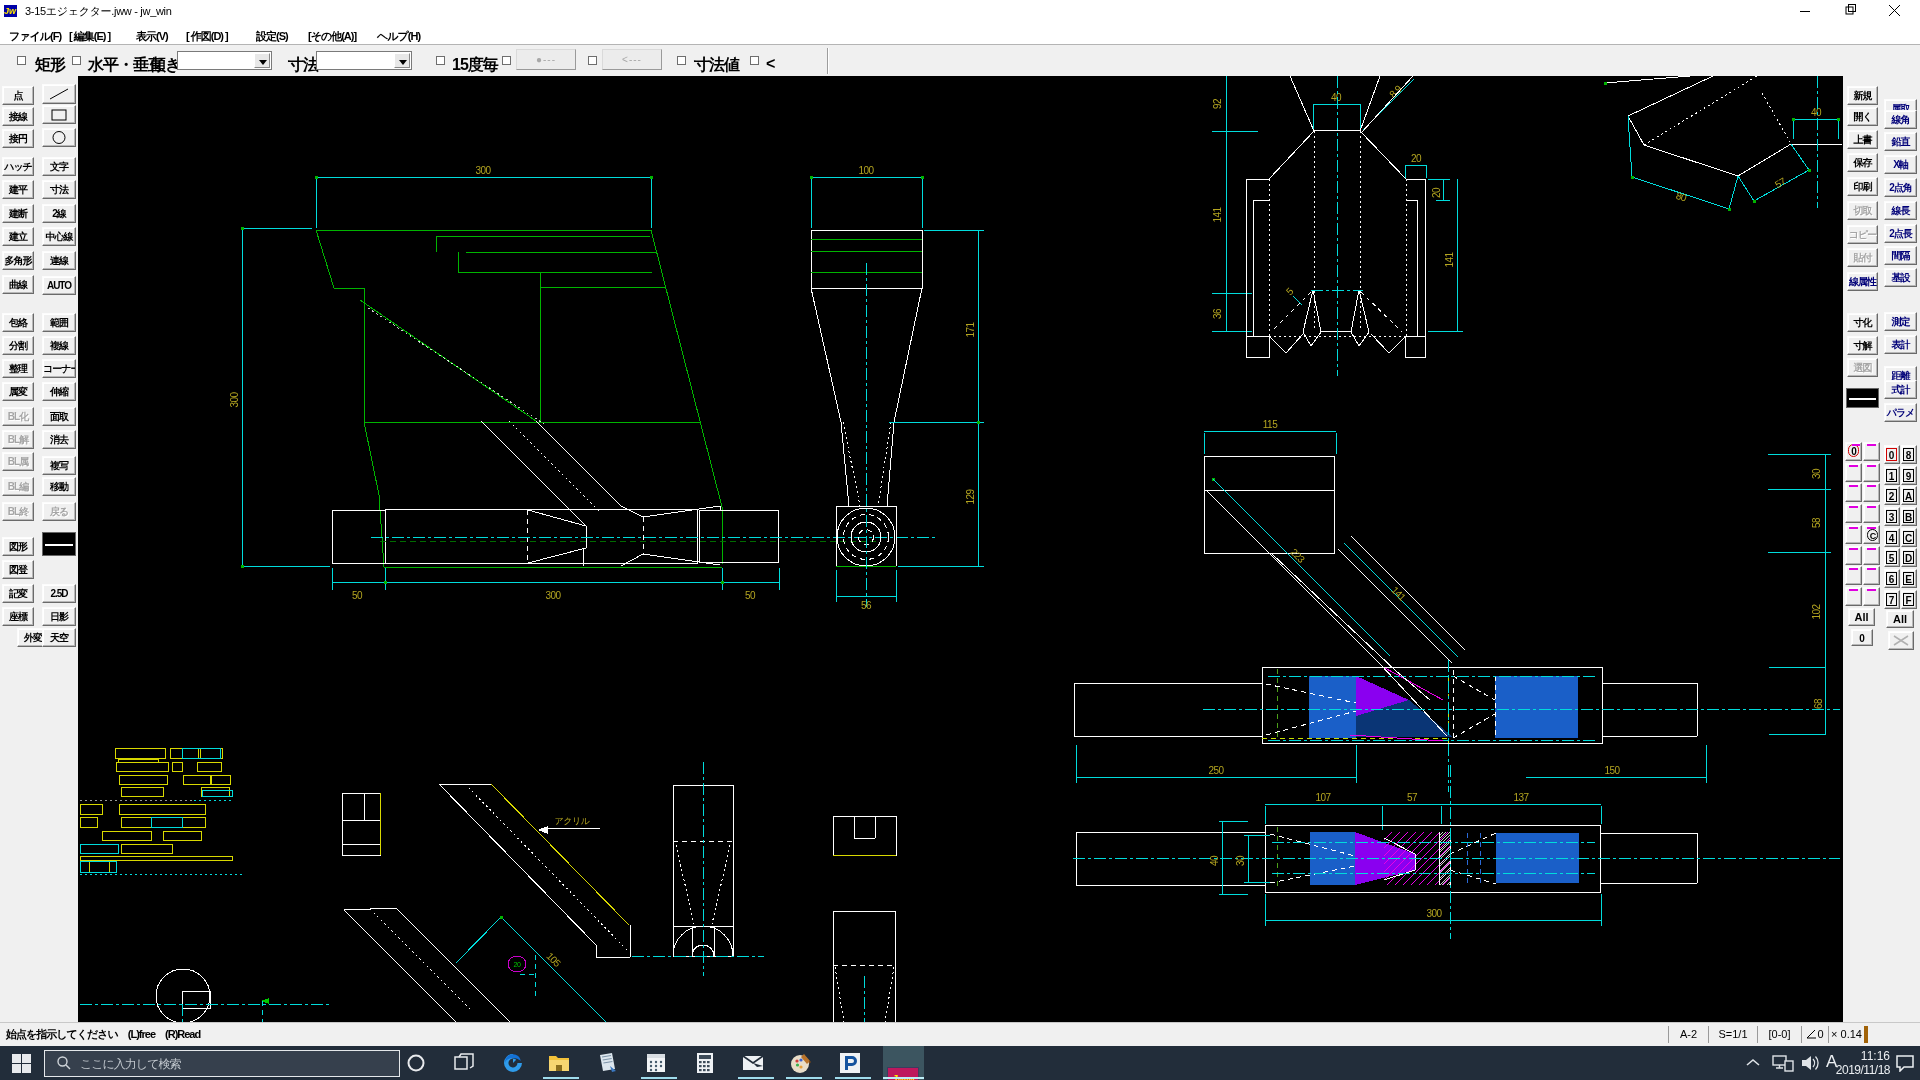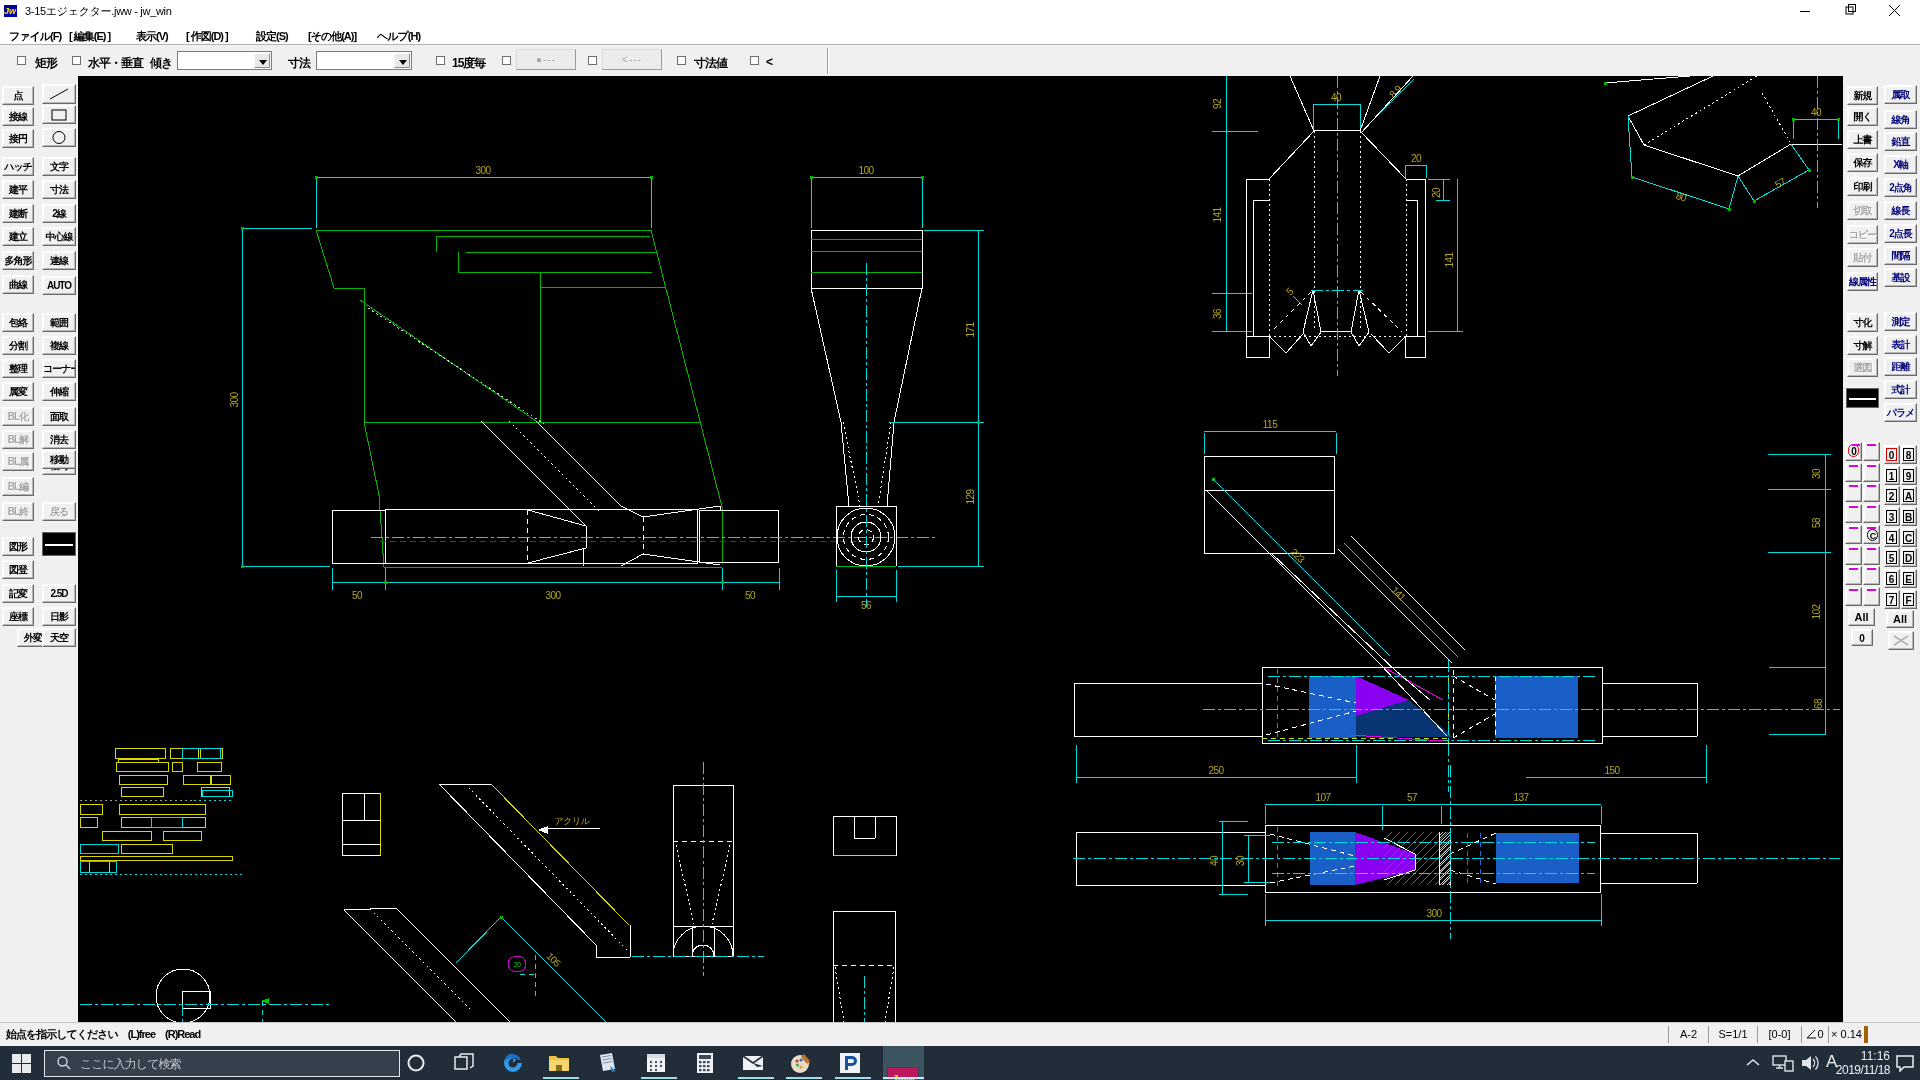--- a/index.html
+++ b/index.html
@@ -4,21 +4,21 @@
 html,body{width:1920px;height:1080px;overflow:hidden;background:#000;font-family:"Liberation Sans",sans-serif}
 #root{position:relative;width:1920px;height:1080px;background:#f0f0f0}
 .abs{position:absolute}
 .titlebar{left:0;top:0;width:1920px;height:23px;background:#fff}
 .jwico{left:4px;top:5px;width:13px;height:12px;background:#0000a8;color:#ffe800;font-style:italic;font-weight:bold;font-size:9px;line-height:12px;text-align:left}
 .title{left:25px;top:4px;font-size:11px;color:#000;letter-spacing:-0.3px}
 .menubar{left:0;top:23px;width:1920px;height:22px;background:#fff;border-bottom:1px solid #b4b4b4}
 .mi{top:29px;font-weight:bold;font-size:11px;color:#000;letter-spacing:-1px;white-space:nowrap}
 .toolrow{left:0;top:46px;width:1920px;height:30px;background:#f0f0f0}
 .cb{width:9px;height:9px;background:#fff;border:1px solid #6e6e6e;top:56px}
-.lb{font-weight:bold;font-size:12px;color:#000;top:55px;letter-spacing:-1px;white-space:nowrap}
+.lb{font-weight:bold;font-size:16px;color:#000;top:55px;letter-spacing:-1px;white-space:nowrap}
 .combo{top:51px;height:19px;background:#fff;border:1px solid #7a7a7a}
 .combo .ar{position:absolute;right:1px;top:1px;width:16px;height:15px;background:#e8e8e8;border:1px solid;border-color:#fff #8a8a8a #8a8a8a #fff}
 .combo .ar:after{content:"";position:absolute;left:4px;top:6px;border:4px solid transparent;border-top:5px solid #000}
 .gbtn{top:49px;width:60px;height:21px;background:#ececec;border:1px solid;border-color:#dadada #9a9a9a #9a9a9a #dadada;color:#a8a8a8;font-size:10px;text-align:center;line-height:19px;letter-spacing:1px}
 .btn{font-weight:bold;background:#f0f0f0;border:1px solid;border-color:#fcfcfc #6a6a6a #6a6a6a #fcfcfc;box-shadow:inset -1px -1px 0 #b8b8b8,inset 1px 1px 0 #fff;font-size:10px;color:#000;text-align:center;overflow:hidden;white-space:nowrap;letter-spacing:-1px;line-height:17px}
 .g{color:#a6a6a6;text-shadow:1px 1px 0 #fff}
 .nv{color:#000078}
 .sidebar{background:#f0f0f0}
 .statusbar{left:0;top:1022px;width:1920px;height:24px;background:#f0f0f0;border-top:1px solid #c8c8c8}
 .stxt{left:6px;top:1027px;font-weight:bold;font-size:11px;letter-spacing:-1px;color:#000}
@@ -111,21 +111,21 @@
 <div class="abs btn" style="left:42px;top:227px;width:34px;height:19px">中心線</div>
 <div class="abs btn" style="left:42px;top:251px;width:34px;height:19px">連線</div>
 <div class="abs btn" style="left:42px;top:276px;width:34px;height:19px">AUTO</div>
 <div class="abs btn" style="left:42px;top:313px;width:34px;height:19px">範囲</div>
 <div class="abs btn" style="left:42px;top:336px;width:34px;height:19px">複線</div>
 <div class="abs btn" style="left:42px;top:359px;width:34px;height:19px">コーナー</div>
 <div class="abs btn" style="left:42px;top:382px;width:34px;height:19px">伸縮</div>
 <div class="abs btn" style="left:42px;top:407px;width:34px;height:19px">面取</div>
 <div class="abs btn" style="left:42px;top:430px;width:34px;height:19px">消去</div>
 <div class="abs btn" style="left:42px;top:456px;width:34px;height:19px">複写</div>
-<div class="abs btn" style="left:42px;top:450px;width:34px;height:19px">移動</div>
+<div class="abs btn" style="left:42px;top:477px;width:34px;height:19px">移動</div>
 <div class="abs btn g" style="left:42px;top:502px;width:34px;height:19px">戻る</div>
 <div class="abs btn" style="left:42px;top:584px;width:34px;height:19px">2.5D</div>
 <div class="abs btn" style="left:42px;top:607px;width:34px;height:19px">日影</div>
 <div class="abs btn" style="left:42px;top:628px;width:34px;height:19px">天空</div>
 <div class="abs btn" style="left:42px;top:84px;width:34px;height:20px"><svg width="32" height="18">
         <line x1="7" y1="14" x2="25" y2="4" stroke="#000"></line>
       </svg></div>
 <div class="abs btn" style="left:42px;top:105px;width:34px;height:19px"><svg width="32" height="17">
         <rect x="9" y="4" width="14" height="10" fill="none" stroke="#000"></rect>
       </svg></div>
@@ -140,32 +140,32 @@
 <div class="abs btn" style="left:1847px;top:130px;width:31px;height:19px">上書</div>
 <div class="abs btn" style="left:1847px;top:153px;width:31px;height:19px">保存</div>
 <div class="abs btn" style="left:1847px;top:177px;width:31px;height:19px">印刷</div>
 <div class="abs btn g" style="left:1847px;top:201px;width:31px;height:19px">切取</div>
 <div class="abs btn g" style="left:1847px;top:225px;width:31px;height:19px">コピー</div>
 <div class="abs btn g" style="left:1847px;top:248px;width:31px;height:19px">貼付</div>
 <div class="abs btn nv" style="left:1847px;top:272px;width:31px;height:19px">線属性</div>
 <div class="abs btn" style="left:1847px;top:313px;width:31px;height:19px">寸化</div>
 <div class="abs btn" style="left:1847px;top:336px;width:31px;height:19px">寸解</div>
 <div class="abs btn g" style="left:1847px;top:358px;width:31px;height:19px">選図</div>
-<div class="abs btn nv" style="left:1884px;top:85px;width:33px;height:19px">属取</div>
+<div class="abs btn nv" style="left:1884px;top:99px;width:33px;height:19px">属取</div>
 <div class="abs btn nv" style="left:1884px;top:110px;width:33px;height:19px">線角</div>
 <div class="abs btn nv" style="left:1884px;top:132px;width:33px;height:19px">鉛直</div>
 <div class="abs btn nv" style="left:1884px;top:155px;width:33px;height:19px">X軸</div>
 <div class="abs btn nv" style="left:1884px;top:178px;width:33px;height:19px">2点角</div>
 <div class="abs btn nv" style="left:1884px;top:201px;width:33px;height:19px">線長</div>
 <div class="abs btn nv" style="left:1884px;top:224px;width:33px;height:19px">2点長</div>
 <div class="abs btn nv" style="left:1884px;top:246px;width:33px;height:19px">間隔</div>
 <div class="abs btn nv" style="left:1884px;top:268px;width:33px;height:19px">基設</div>
 <div class="abs btn nv" style="left:1884px;top:312px;width:33px;height:19px">測定</div>
 <div class="abs btn nv" style="left:1884px;top:335px;width:33px;height:19px">表計</div>
-<div class="abs btn nv" style="left:1884px;top:357px;width:33px;height:19px">距離</div>
+<div class="abs btn nv" style="left:1884px;top:366px;width:33px;height:19px">距離</div>
 <div class="abs btn nv" style="left:1884px;top:380px;width:33px;height:19px">式計</div>
 <div class="abs btn nv" style="left:1884px;top:403px;width:33px;height:19px">パラメ</div>
 <div class="abs" style="left:1846px;top:388px;width:33px;height:20px;background:#000;border:1px solid #666">
       <div style="position:absolute;left:2px;top:9px;width:27px;height:2px;background:#fff"></div>
     </div>
 <div class="abs btn" style="left:1845px;top:442px;width:17px;height:19px">
       <div style="position:absolute;left:2px;top:1px;width:11px;height:13px;border:1.5px solid #d00000;border-radius:7px;color:#000;font-size:10px;line-height:13px;text-align:center">0</div>
       <div style="position:absolute;right:1px;top:1px;width:8px;height:2px;background:#e000e0"></div>
     </div>
 <div class="abs btn" style="left:1863px;top:442px;width:17px;height:19px">

